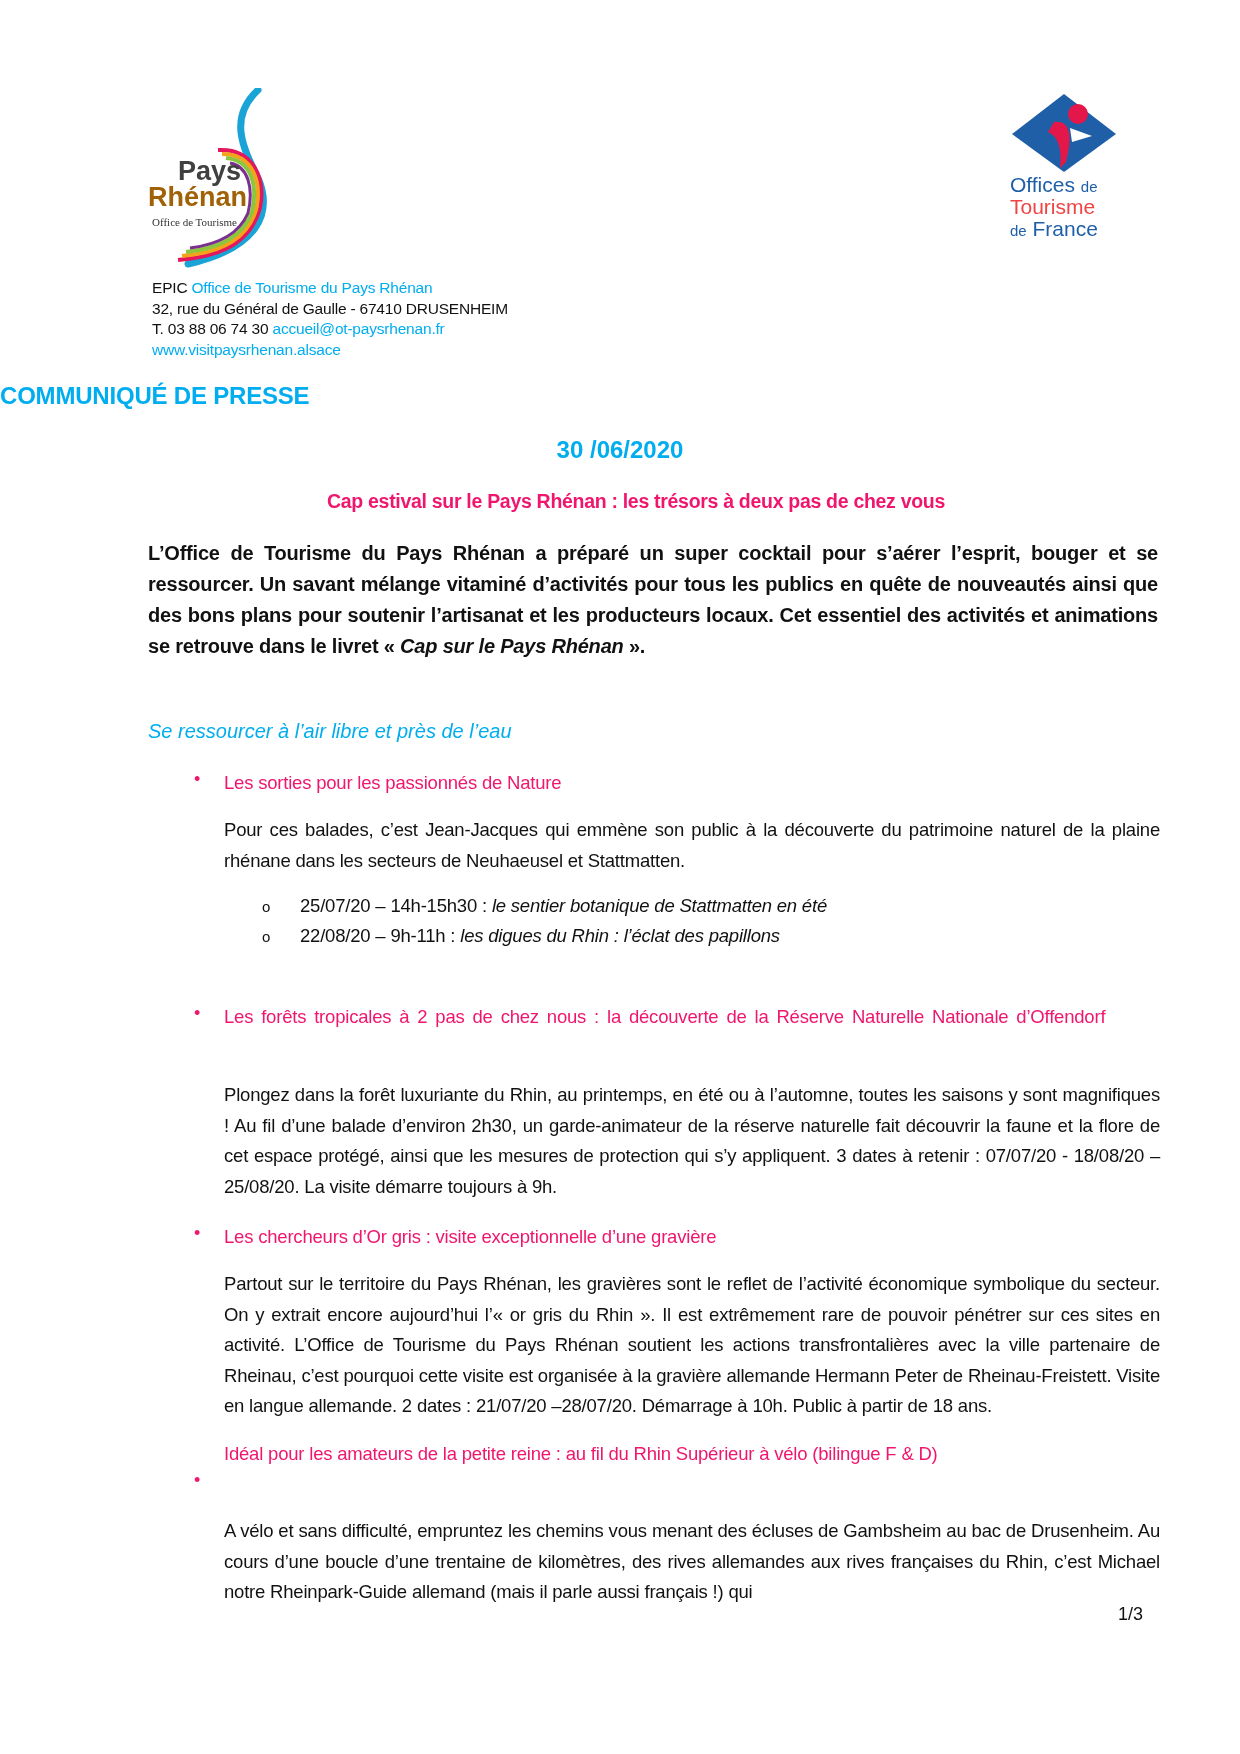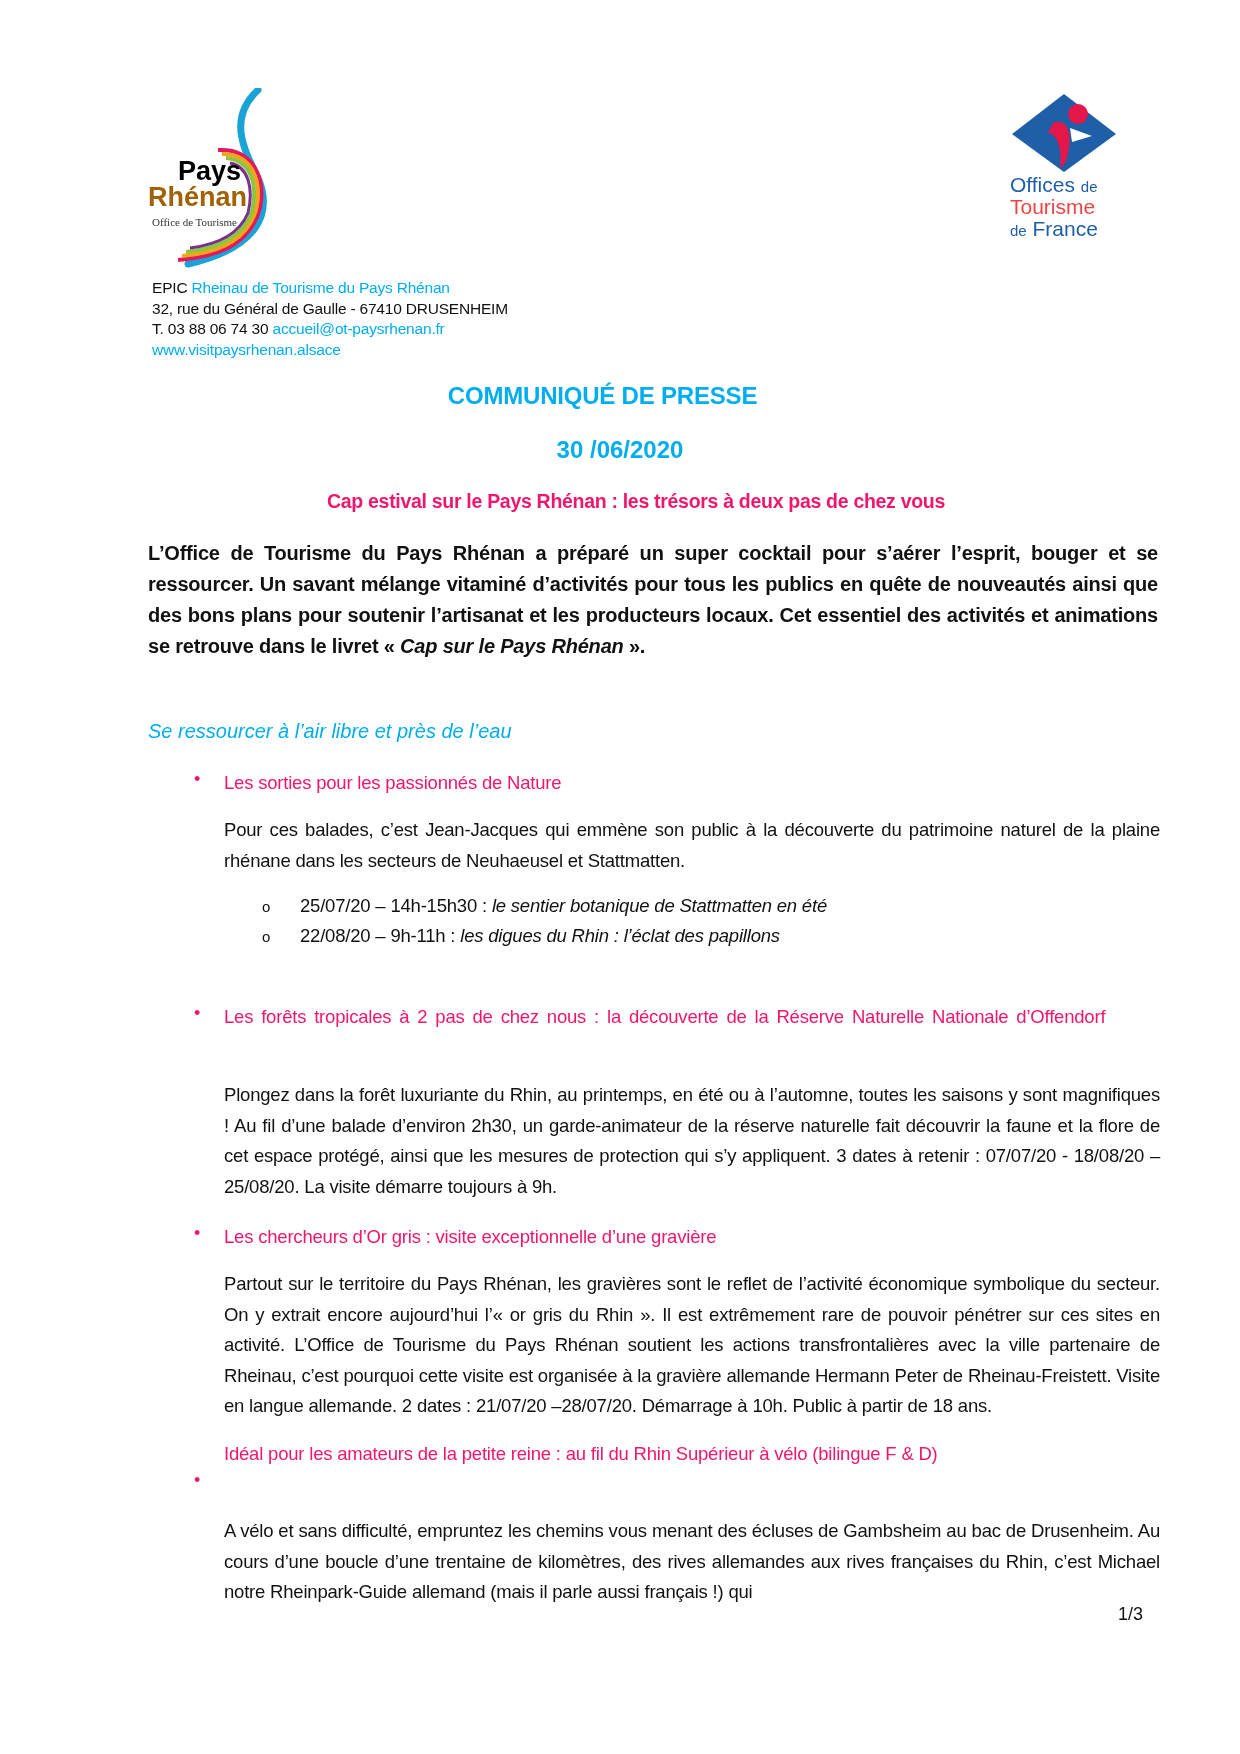--- a/index.html
+++ b/index.html
@@ -10,21 +10,21 @@
   .pink { color:#f0166e; }
 
   
   #logo-left { left:148px; top:88px; width:140px; height:180px; }
   #logo-right { left:1008px; top:92px; width:112px; height:152px; }
 
   
   #address { left:152px; top:278px; font-size:15.5px; line-height:20.5px; letter-spacing:-0.2px; }
   #address div { white-space:nowrap; }
 
-  #title { left:0; width:1205px; top:382px; text-align:center; font-size:24px; font-weight:bold; letter-spacing:-0.2px; }
+  #title { left:0; width:1205px; top:382px; font-size:24px; font-weight:bold; letter-spacing:-0.2px; }
   #date { left:0; width:1240px; top:436px; text-align:center; font-size:24px; font-weight:bold; }
   #subtitle { left:16px; width:1240px; top:490px; text-align:center; font-size:19.5px; font-weight:bold; letter-spacing:-0.3px; }
 
   #intro { left:148px; width:1010px; top:538px; font-size:20px; font-weight:bold; line-height:31px; text-align:justify; letter-spacing:-0.2px; }
   #intro em { font-style:italic; }
 
   #section-heading { left:148px; top:720px; font-size:20px; font-weight:normal; font-style:italic; }
 
   .bullet-title { position:absolute; left:224px; width:936px; font-size:18.5px; line-height:30px; text-align:justify; letter-spacing:-0.2px; }
   .bullet-dot { position:absolute; left:194px; font-size:18px; color:#f0166e; }
@@ -40,21 +40,21 @@
 <body>
 
 <div id="logo-left" class="abs">
   <svg width="140" height="180" viewBox="0 0 140 180">
     <path d="M110 2 C 80 30, 95 60, 110 90 C 125 125, 110 160, 40 176" fill="none" stroke="#1aa3d6" stroke-width="7" stroke-linecap="round"></path>
     <path d="M70 62 C 105 60, 118 90, 112 120 C 104 150, 80 168, 30 172" fill="none" stroke="#e4175c" stroke-width="4"></path>
     <path d="M74 66 C 106 66, 114 95, 108 122 C 100 148, 78 164, 34 168" fill="none" stroke="#f5a31a" stroke-width="4"></path>
     <path d="M78 70 C 104 72, 110 98, 104 124 C 96 146, 76 160, 38 164" fill="none" stroke="#8cc63f" stroke-width="4"></path>
     <path d="M82 75 C 100 78, 106 100, 100 125 C 92 144, 74 156, 42 160" fill="none" stroke="#7b2f8e" stroke-width="3"></path>
   </svg>
-  <div class="abs" style="left:30px;top:70px;font-size:27px;font-weight:bold;color:#000000;line-height:27px;">Pays</div>
+  <div class="abs" style="left:30px;top:70px;font-size:27px;font-weight:bold;color:#404040;line-height:27px;">Pays</div>
   <div class="abs" style="left:0px;top:96px;font-size:27px;font-weight:bold;color:#a16207;line-height:27px;">Rhénan</div>
   <div class="abs" style="left:4px;top:128px;font-size:11px;font-family:'Liberation Serif',serif;color:#333;white-space:nowrap;">Office de Tourisme</div>
 </div>
 
 <div id="logo-right" class="abs">
   <svg width="112" height="80" viewBox="0 0 112 80">
     <polygon points="56,2 108,42 56,80 4,42" fill="#1f5fa8"></polygon>
     <circle cx="70" cy="22" r="10" fill="#e4174a"></circle>
     <path d="M46 30 C 60 28, 66 40, 58 70 L 52 76 C 54 56, 50 44, 40 40 Z" fill="#e4174a"></path>
     <path d="M62 36 L 84 44 L 64 50 Z" fill="#ffffff"></path>
@@ -65,21 +65,21 @@
   </div>
   <div class="abs" style="left:2px;top:104px;font-size:21px;color:#ef4444;line-height:22px;">Tourisme</div>
   <div class="abs" style="left:2px;top:126px;font-size:21px;color:#1f5fa8;white-space:nowrap;line-height:22px;">
     <span style="font-size:15px;">de</span>
     <span>France</span>
   </div>
 </div>
 
 <div id="address" class="abs">
   <div>
-    <span>EPIC </span><span class="cyan">Rheinau de Tourisme du Pays Rhénan</span>
+    <span>EPIC </span><span class="cyan">Office de Tourisme du Pays Rhénan</span>
   </div>
   <div>32, rue du Général de Gaulle - 67410 DRUSENHEIM</div>
   <div>
     <span>T. 03 88 06 74 30 </span><span class="cyan">accueil@ot-paysrhenan.fr</span>
   </div>
   <div class="cyan">www.visitpaysrhenan.alsace</div>
 </div>
 
 <div id="title" class="abs cyan">COMMUNIQUÉ DE PRESSE</div>
 <div id="date" class="abs cyan">30 /06/2020</div>

